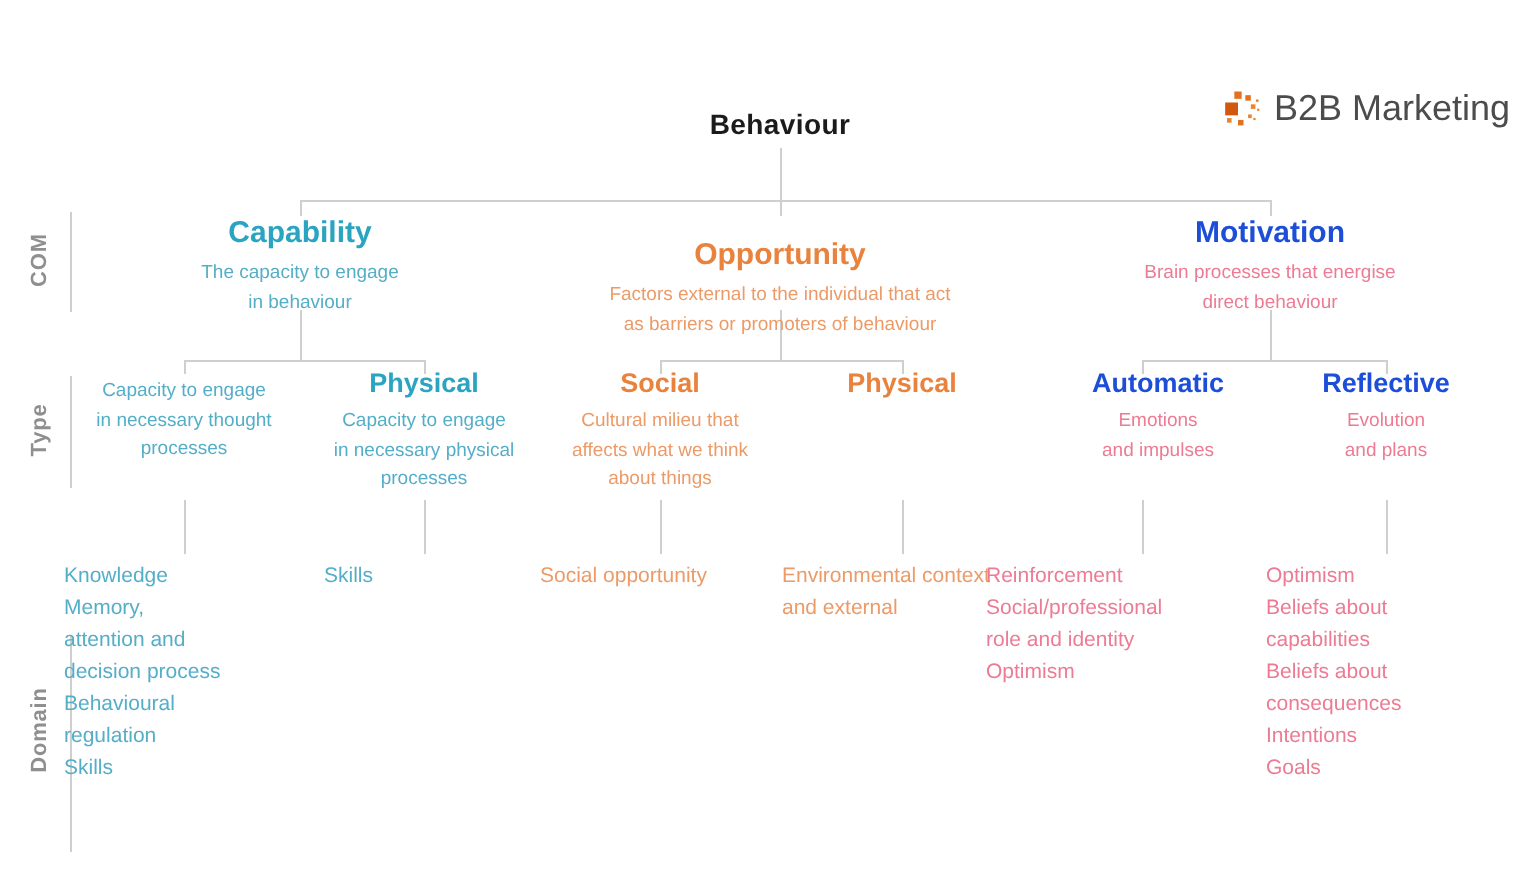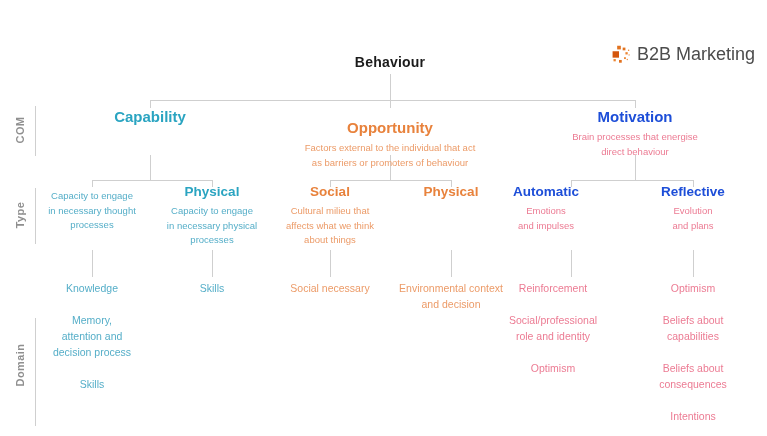--- a/index.html
+++ b/index.html
@@ -28,21 +28,21 @@
     font-size:11px; font-weight:700; color:#8F8F8F; letter-spacing:.4px;
   }
 
   
   .block { position:absolute; text-align:center; }
   .block-title { font-weight:600; }
   .com-title  { font-size:15px; }
   .type-title { font-size:13.5px; }
   .block-desc { font-size:9.5px; line-height:1.55; margin-top:5px; white-space:pre-line; }
 
-  .domain-col { position:absolute; display:flex; flex-direction:column; gap:16px; text-align:center; }
+  .domain-col { position:absolute; display:flex; flex-direction:column; gap:0; text-align:left; }
   .domain-item { font-size:10.5px; line-height:16px; white-space:pre-line; }
 
   
   .c-teal-h   { color:#2AA4C1; }
   .c-teal-t   { color:#55AEC8; }
   .c-orange-h { color:#E8823C; }
   .c-orange-t { color:#EC9B68; }
   .c-pink-h   { color:#1d4ed8; }
   .c-pink-t   { color:#EC7B93; }
 </style>
@@ -99,20 +99,22 @@
 
   <div class="vline" style="left:92px;top:222px;height:27px"></div>
   <div class="vline" style="left:212px;top:222px;height:27px"></div>
   <div class="vline" style="left:330px;top:222px;height:27px"></div>
   <div class="vline" style="left:451px;top:222px;height:27px"></div>
   <div class="vline" style="left:571px;top:222px;height:27px"></div>
   <div class="vline" style="left:693px;top:222px;height:27px"></div>
 
   <div class="block" style="left:80px;top:80px;width:140px">
     <div class="block-title com-title c-teal-h">Capability</div>
+    <div class="block-desc c-teal-t">The capacity to engage
+in behaviour</div>
   </div>
   <div class="block" style="left:275px;top:91px;width:230px">
     <div class="block-title com-title c-orange-h">Opportunity</div>
     <div class="block-desc c-orange-t">Factors external to the individual that act
 as barriers or promoters of behaviour</div>
   </div>
   <div class="block" style="left:540px;top:80px;width:190px">
     <div class="block-title com-title c-pink-h">Motivation</div>
     <div class="block-desc c-pink-t">Brain processes that energise
 direct behaviour</div>
@@ -131,47 +133,49 @@
   </div>
   <div class="block" style="left:275px;top:156px;width:110px">
     <div class="block-title type-title c-orange-h">Social</div>
     <div class="block-desc c-orange-t">Cultural milieu that
 affects what we think
 about things</div>
   </div>
   <div class="block" style="left:396px;top:156px;width:110px">
     <div class="block-title type-title c-orange-h">Physical</div>
   </div>
-  <div class="block" style="left:491px;top:156px;width:110px">
+  <div class="block" style="left:524px;top:156px;width:110px">
     <div class="block-title type-title c-pink-h">Automatic</div>
     <div class="block-desc c-pink-t">Emotions
 and impulses</div>
   </div>
   <div class="block" style="left:638px;top:156px;width:110px">
     <div class="block-title type-title c-pink-h">Reflective</div>
     <div class="block-desc c-pink-t">Evolution
 and plans</div>
   </div>
 
   <div class="domain-col" style="left:32px;top:252px;width:120px">
     <div class="domain-item c-teal-t">Knowledge</div>
     <div class="domain-item c-teal-t">Memory,
 attention and
 decision process</div>
+    <div class="domain-item c-teal-t">Behavioural
+regulation</div>
     <div class="domain-item c-teal-t">Skills</div>
   </div>
   <div class="domain-col" style="left:162px;top:252px;width:100px">
     <div class="domain-item c-teal-t">Skills</div>
   </div>
   <div class="domain-col" style="left:270px;top:252px;width:120px">
-    <div class="domain-item c-orange-t">Social necessary</div>
+    <div class="domain-item c-orange-t">Social opportunity</div>
   </div>
   <div class="domain-col" style="left:391px;top:252px;width:120px">
     <div class="domain-item c-orange-t">Environmental context
-and decision</div>
+and external</div>
   </div>
   <div class="domain-col" style="left:493px;top:252px;width:120px">
     <div class="domain-item c-pink-t">Reinforcement</div>
     <div class="domain-item c-pink-t">Social/professional
 role and identity</div>
     <div class="domain-item c-pink-t">Optimism</div>
   </div>
   <div class="domain-col" style="left:633px;top:252px;width:120px">
     <div class="domain-item c-pink-t">Optimism</div>
     <div class="domain-item c-pink-t">Beliefs about

